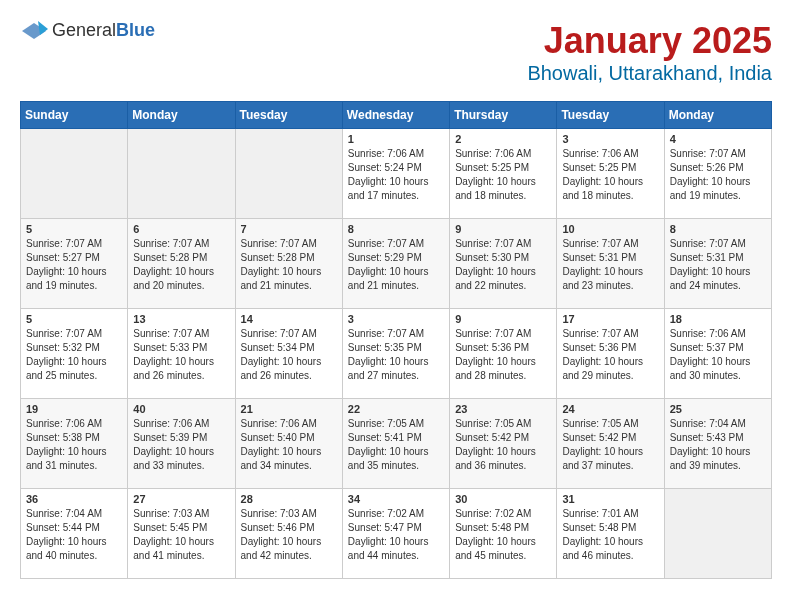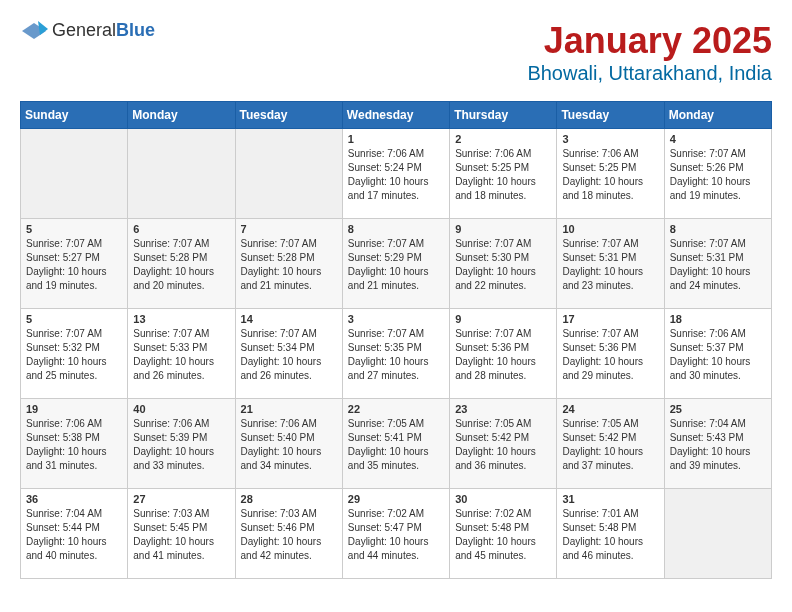--- a/index.html
+++ b/index.html
@@ -228,21 +228,21 @@
         </td>
         <td>
           <div class="day-number">27</div>
           <div class="day-info">Sunrise: 7:03 AM<br>Sunset: 5:45 PM<br>Daylight: 10 hours and 41 minutes.</div>
         </td>
         <td>
           <div class="day-number">28</div>
           <div class="day-info">Sunrise: 7:03 AM<br>Sunset: 5:46 PM<br>Daylight: 10 hours and 42 minutes.</div>
         </td>
         <td>
-          <div class="day-number">29</div>
+          <div class="day-number">34</div>
           <div class="day-info">Sunrise: 7:02 AM<br>Sunset: 5:47 PM<br>Daylight: 10 hours and 44 minutes.</div>
         </td>
         <td>
           <div class="day-number">30</div>
           <div class="day-info">Sunrise: 7:02 AM<br>Sunset: 5:48 PM<br>Daylight: 10 hours and 45 minutes.</div>
         </td>
         <td>
           <div class="day-number">31</div>
           <div class="day-info">Sunrise: 7:01 AM<br>Sunset: 5:48 PM<br>Daylight: 10 hours and 46 minutes.</div>
         </td>

